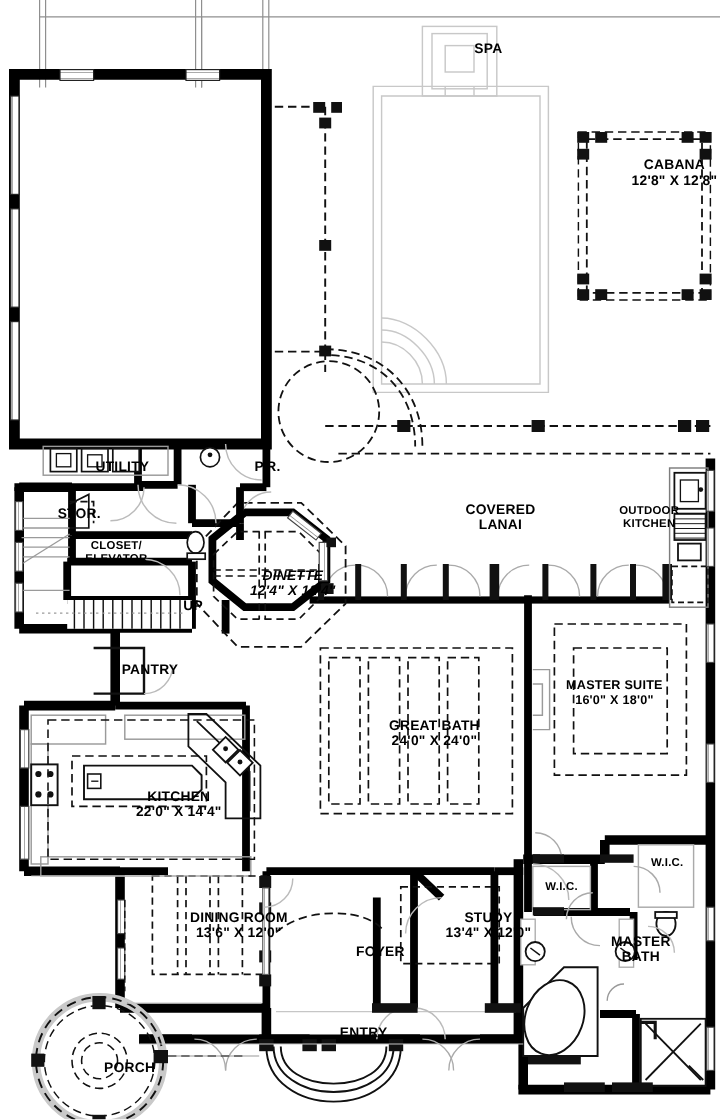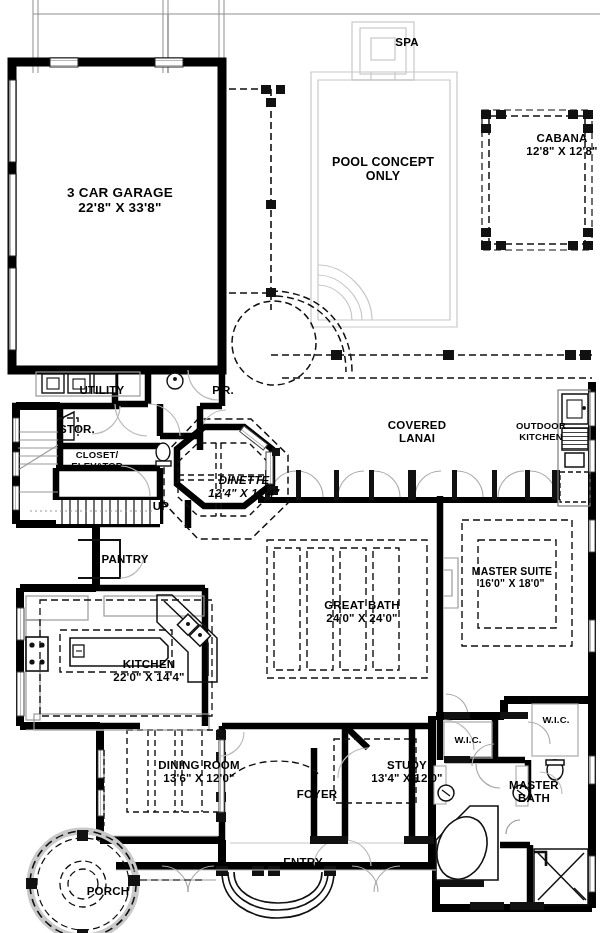--- a/index.html
+++ b/index.html
@@ -531,48 +531,40 @@
   <g fill="none" stroke="#bbbbbb" stroke-width="1.2">
     <path d="M345 840 A 26 26 0 0 1 371 866"></path>
     <path d="M314 866 A 26 26 0 0 1 340 840"></path>
   </g>
   <g fill="#111">
     <rect x="310" y="836" width="38" height="8"></rect>
     <rect x="404" y="836" width="30" height="8"></rect>
   </g>
 </svg>
 
-<div class="lbl s14" style="left:120px;top:200px;">
-  <span class="l1">3 CAR GARAGE</span>
-  <span class="l2">22'8" X 33'8"</span>
-</div>
 
 <div class="lbl s12" style="left:382px;top:42px;">
   <span class="l1">SPA</span>
 </div>
 
-<div class="lbl s13" style="left:383px;top:169px;">
-  <span class="l1">POOL CONCEPT</span>
-  <span class="l2">ONLY</span>
-</div>
 
 <div class="lbl s12" style="left:537px;top:145px;">
   <span class="l1">CABANA</span>
   <span class="l2">12'8" X 12'8"</span>
 </div>
 
 <div class="lbl s12" style="left:77px;top:390px;">
   <span class="l1">UTILITY</span>
 </div>
 
 <div class="lbl s12" style="left:198px;top:390px;">
   <span class="l1">P.R.</span>
 </div>
 
-<div class="lbl s12" style="left:36px;top:429px;padding-left:32px;">
+<div class="lbl s12" style="left:25px;top:429px;padding-left:32px;">
   <span class="l1">STOR.</span>
 </div>
 
 <div class="lbl s10" style="left:97px;top:461px;">
   <span class="l1">CLOSET/</span>
   <span class="l2">ELEVATOR</span>
 </div>
 
 <div class="lbl s12" style="left:219px;top:487px;font-style:italic;">
   <span class="l1">DINETTE</span>

